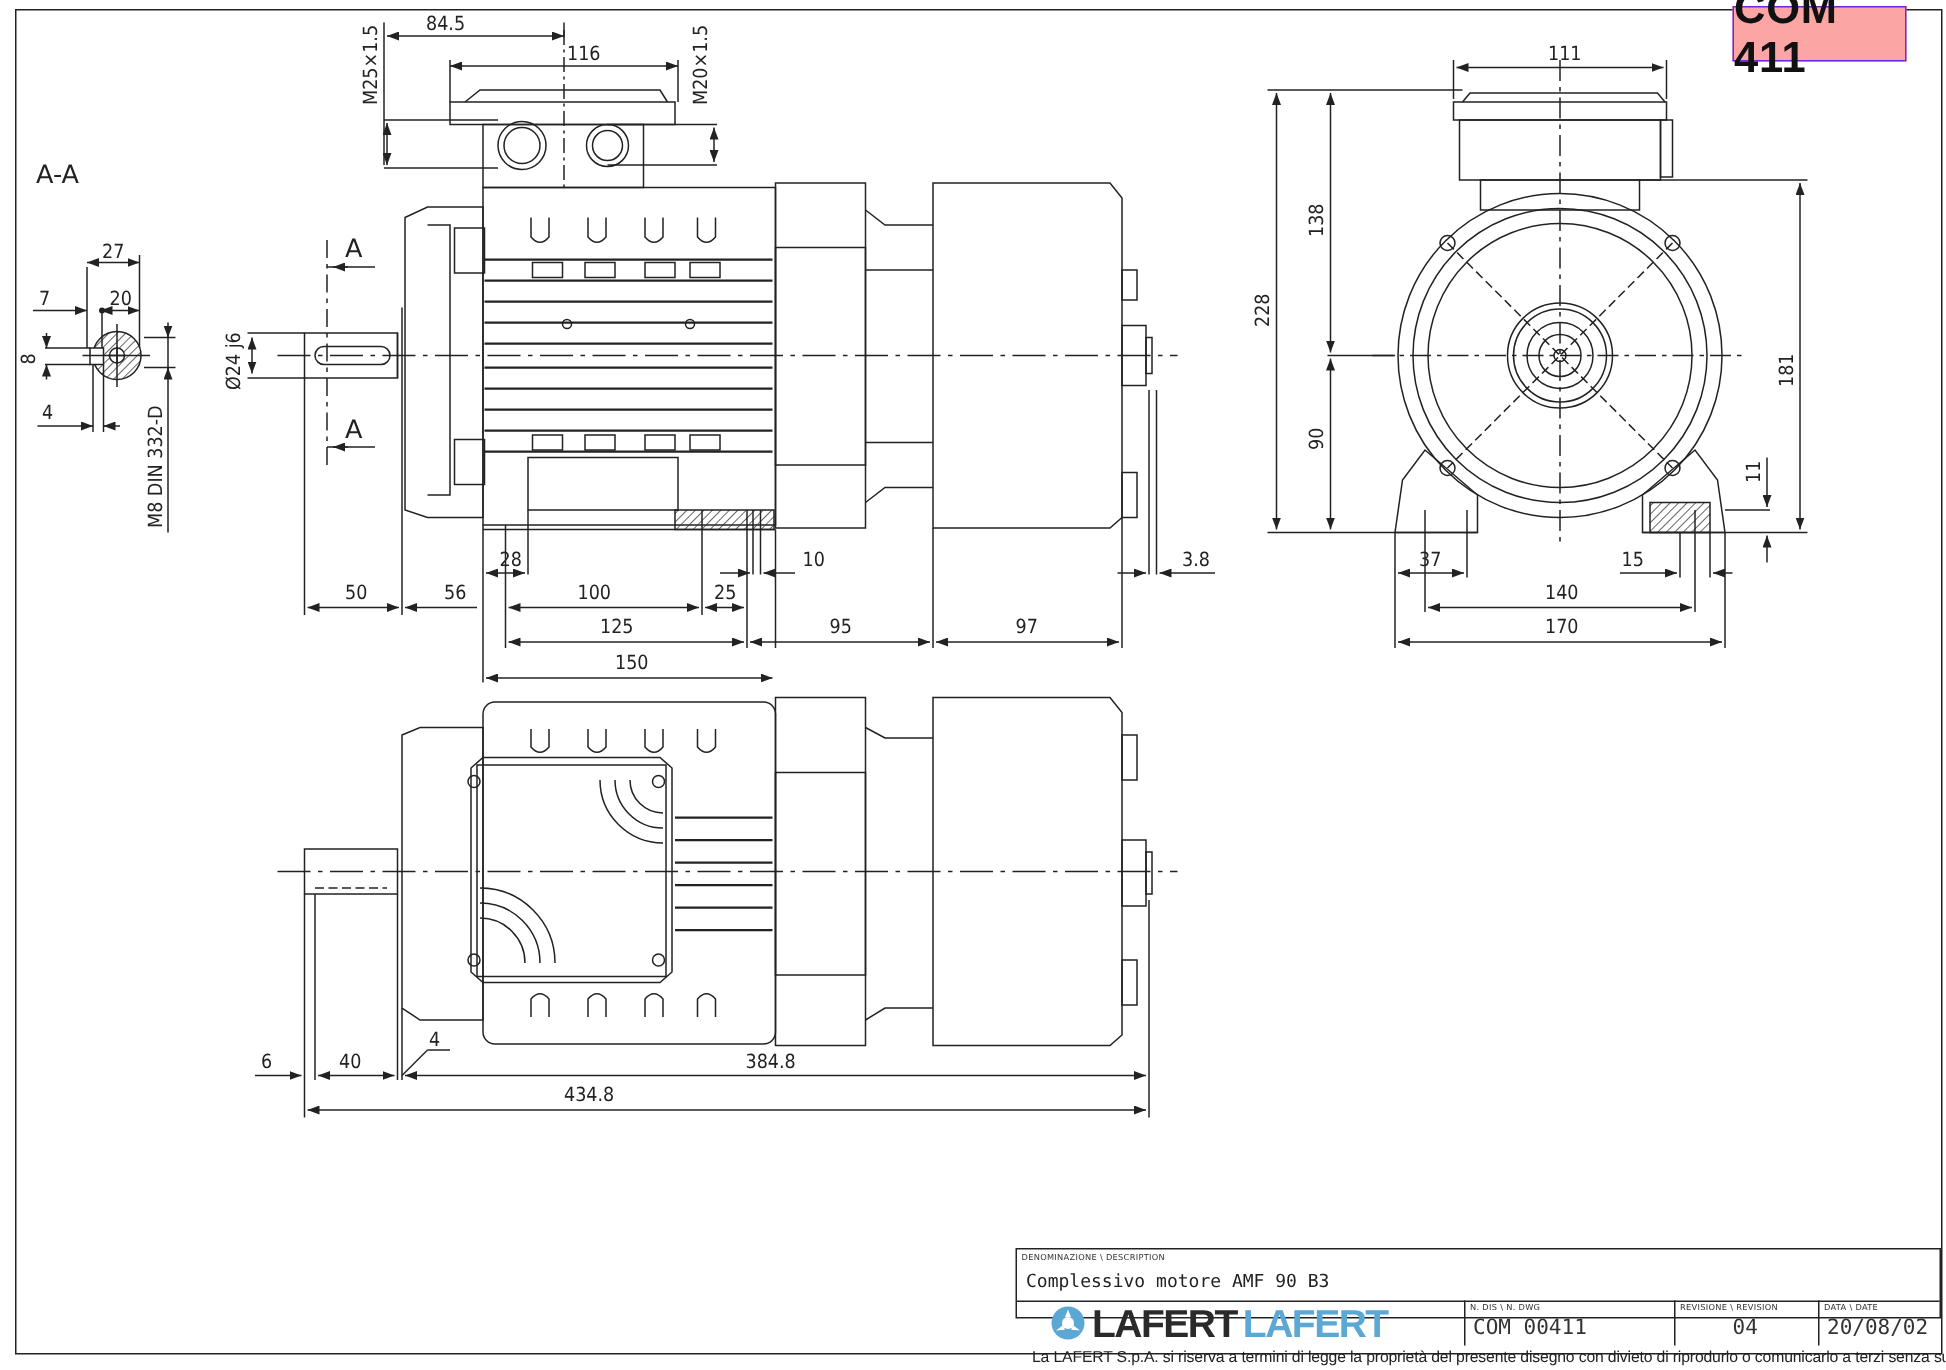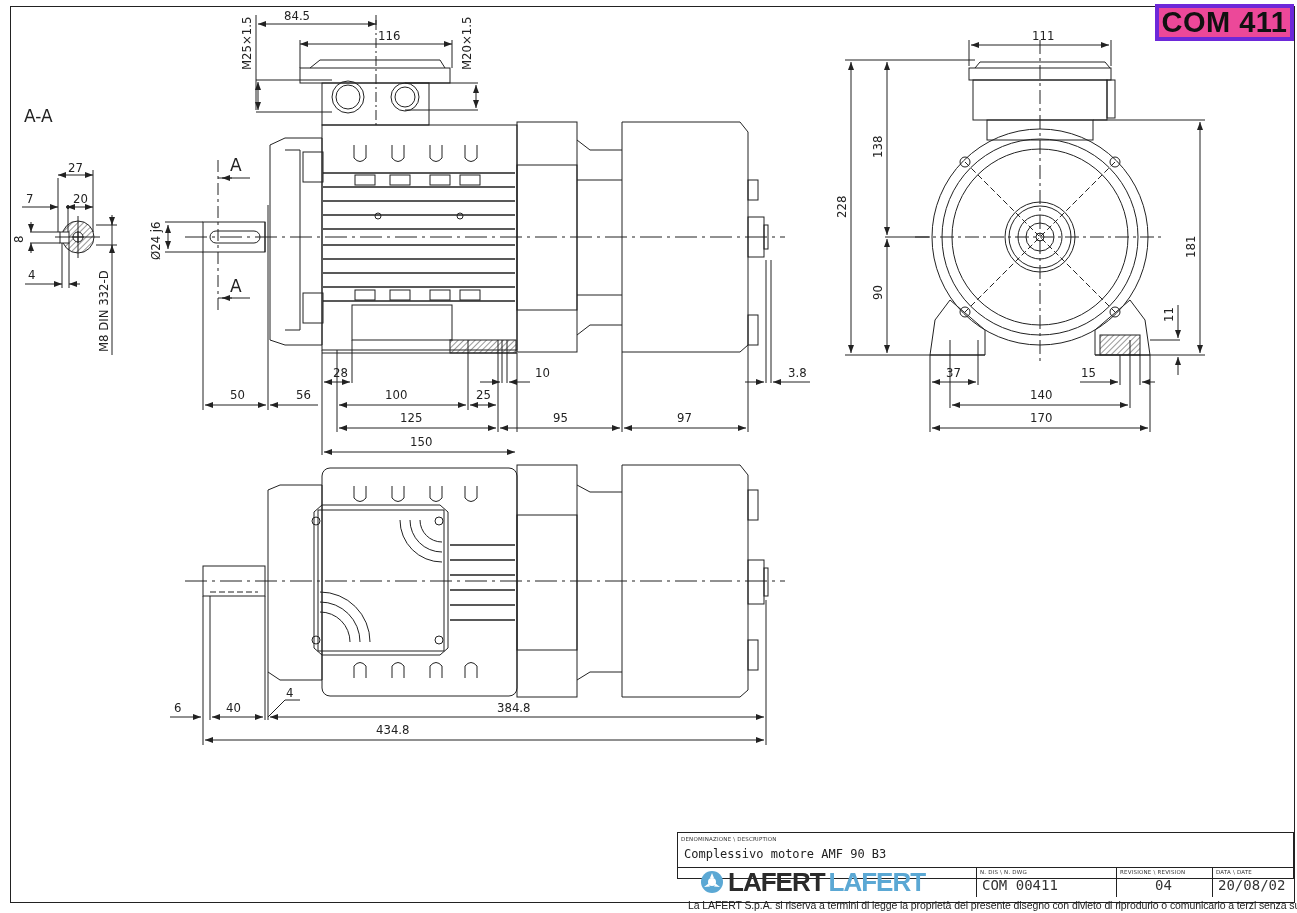--- a/index.html
+++ b/index.html
@@ -1,18 +1,18 @@
 <!DOCTYPE html>
 <html><head>
 <meta charset="utf-8">
 <style>
   html, body { margin:0; padding:0; background:#fff; }
   body { width:1297px; height:913px; position:relative; overflow:hidden; font-family:"DejaVu Sans", sans-serif; color:#111; }
   .frame { position:absolute; left:10px; top:6px; width:1285px; height:897px; border:1px solid #222; box-sizing:border-box; }
-  .code-box { position:absolute; left:1155px; top:4px; width:139px; height:37px; border:4px solid #6d28d9; background:#ec4899; box-sizing:border-box; display:flex; align-items:center; justify-content:center; font-family:"Liberation Sans", sans-serif; font-weight:bold; font-size:29px; letter-spacing:0.5px; }
+  .code-box { position:absolute; left:1155px; top:4px; width:116px; height:37px; border:1px solid #6d28d9; background:#fca5a5; box-sizing:border-box; display:flex; align-items:center; justify-content:center; font-family:"Liberation Sans", sans-serif; font-weight:bold; font-size:29px; letter-spacing:0.5px; }
   svg.draw { position:absolute; left:0; top:0; }
   .dim { font-family:"DejaVu Sans Condensed","DejaVu Sans", sans-serif; font-size:13px; fill:#222; font-stretch:condensed; }
   .lbl { font-family:"DejaVu Sans", sans-serif; font-size:17px; fill:#222; }
   .title-block { position:absolute; left:677px; top:832px; width:617px; height:47px; border:1px solid #222; box-sizing:border-box; background:#fff; }
   .tb-row1 { position:absolute; left:0; top:0; width:100%; height:34px; border-bottom:1px solid #222; }
   .tb-cap { font-family:"DejaVu Sans", sans-serif; font-size:5.5px; color:#333; position:absolute; letter-spacing:0.2px; }
   .tb-desc { position:absolute; left:6px; top:14px; font-family:"DejaVu Sans Mono", monospace; font-size:12px; color:#222; }
   .tb-cell { position:absolute; top:34px; height:30px; border-left:1px solid #222; }
   .tb-val { position:absolute; font-family:"DejaVu Sans Mono", monospace; font-size:14px; color:#333; }
   .logo { position:absolute; left:22px; top:36px; height:26px; display:flex; align-items:center; gap:4px; font-family:"Liberation Sans", sans-serif; font-weight:bold; font-size:26px; letter-spacing:-1px;text-align:center; }

